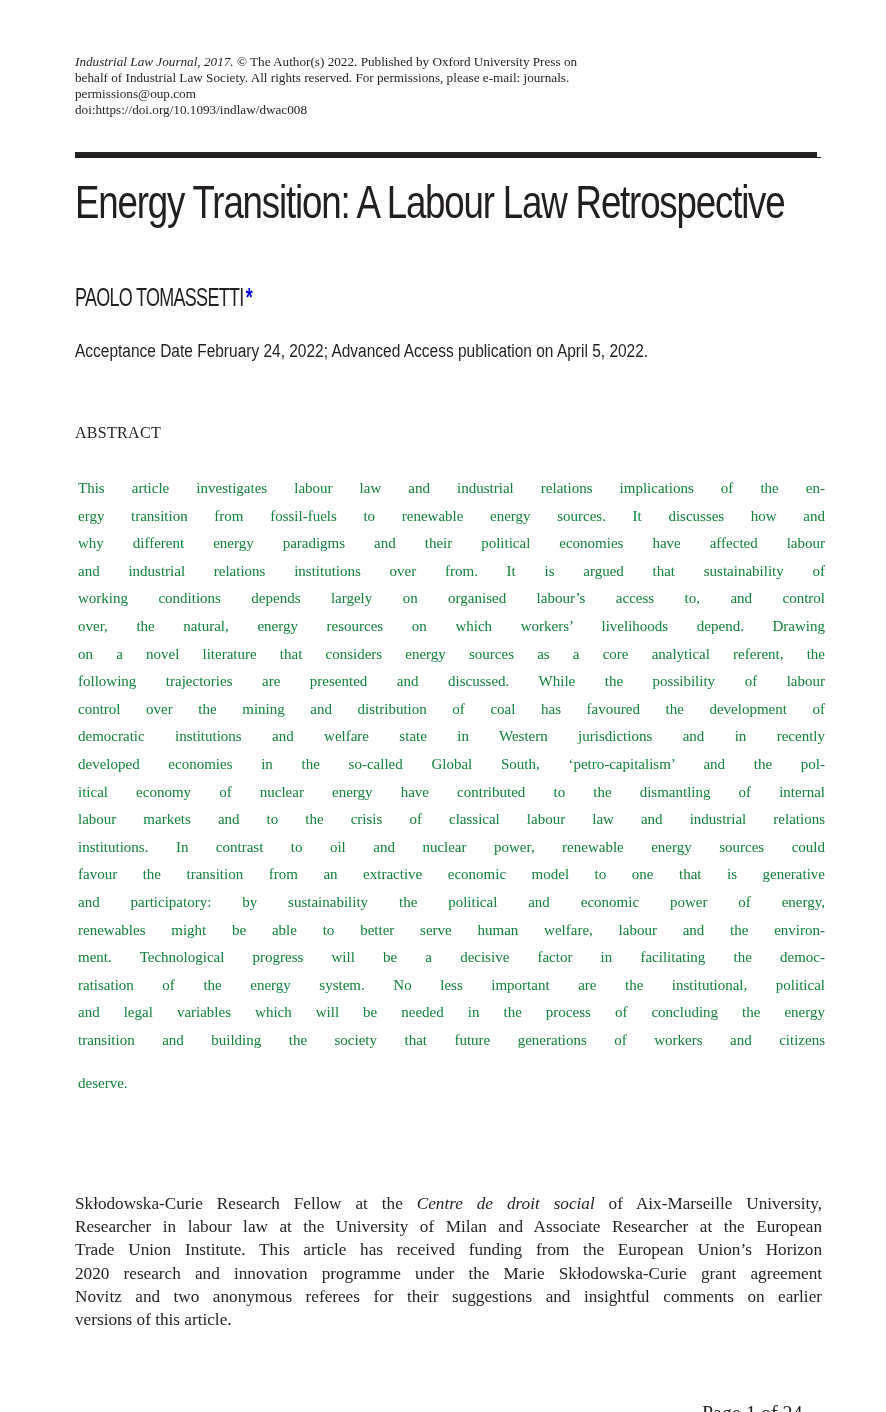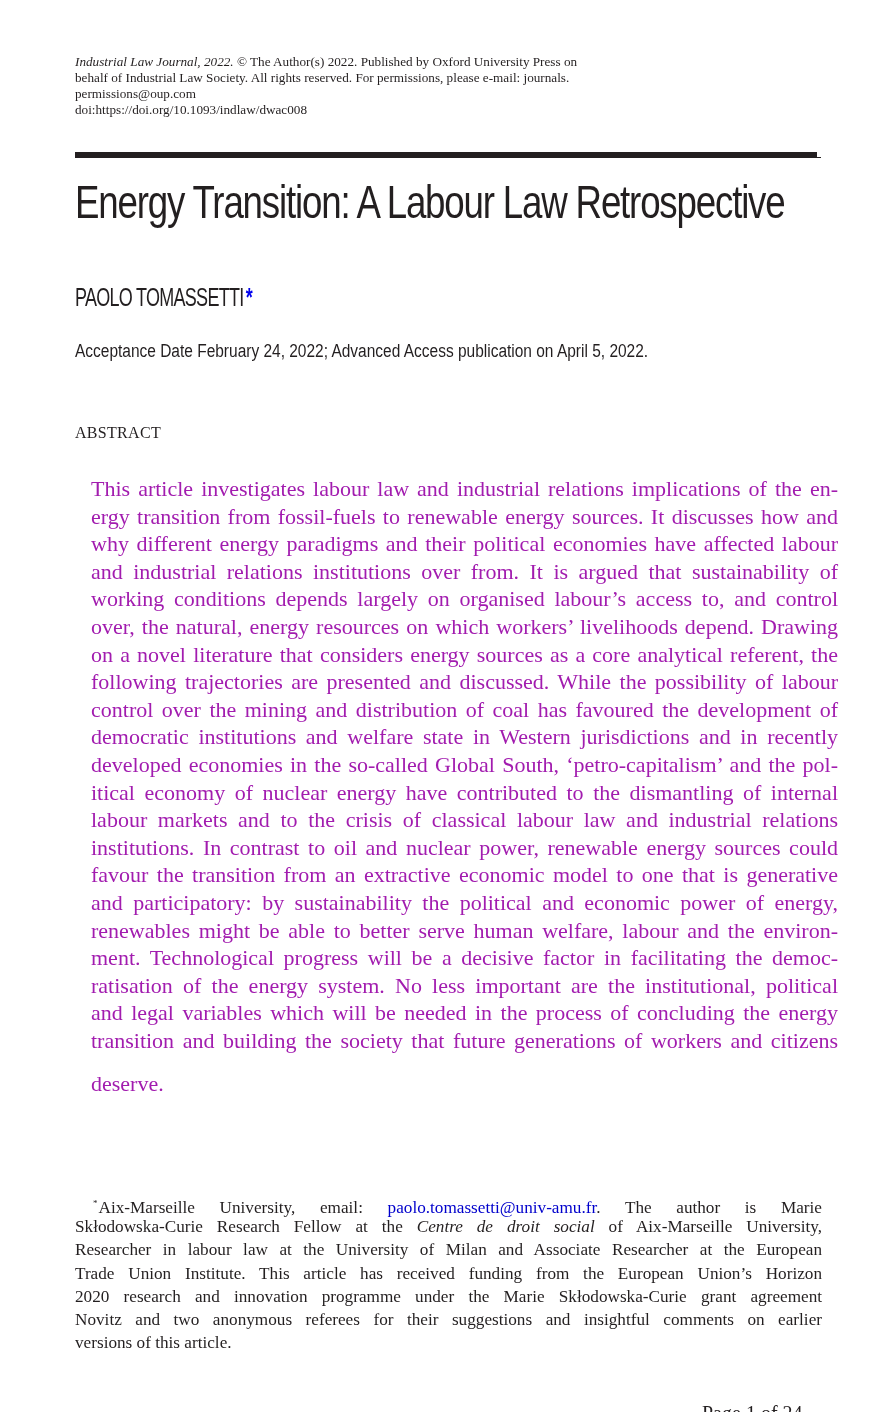--- a/index.html
+++ b/index.html
@@ -99,27 +99,27 @@
       left: 0;
       font-family: "Liberation Serif", serif;
       font-size: 16px;
       line-height: 26px;
       letter-spacing: 0.3px;
       color: #231f20;
     }
     .abstract-body {
       position: absolute;
       top: 475px;
-      left: 16px;
+      left: 3px;
       width: 747px;
       font-family: "Liberation Serif", serif;
-      font-size: 22px;
+      font-size: 15px;
       line-height: 27.6px;
       text-align: justify;
-      color: #a21caf;
+      color: #15803d;
     }
     .abstract-body .line {
       display: block;
       text-align: justify;
       text-align-last: justify;
       white-space: nowrap;
       height: 27.6px;
     }
     .abstract-body .line.last {
       text-align-last: left;
@@ -170,21 +170,21 @@
       color: #231f20;
       white-space: nowrap;
     }
   </style>
 </head>
 <body>
 
 <div class="page">
 
   <div class="citation">
-    <div><span class="journal">Industrial Law Journal, 2022.</span><span> © The Author(s) 2022. Published by Oxford University Press on</span></div>
+    <div><span class="journal">Industrial Law Journal, 2017.</span><span> © The Author(s) 2022. Published by Oxford University Press on</span></div>
     <div>behalf of Industrial Law Society. All rights reserved. For permissions, please e-mail: journals.</div>
     <div>permissions@oup.com</div>
     <div>doi:https://doi.org/10.1093/indlaw/dwac008</div>
   </div>
 
   <div class="rule"></div>
   <div class="rule-tick"></div>
 
   <div class="title">Energy Transition: A Labour Law Retrospective</div>
 
@@ -213,21 +213,20 @@
     <span class="line">and participatory: by sustainability the political and economic power of energy,</span>
     <span class="line">renewables might be able to better serve human welfare, labour and the environ-</span>
     <span class="line">ment. Technological progress will be a decisive factor in facilitating the democ-</span>
     <span class="line">ratisation of the energy system. No less important are the institutional, political</span>
     <span class="line">and legal variables which will be needed in the process of concluding the energy</span>
     <span class="line">transition and building the society that future generations of workers and citizens</span>
     <span class="line last">deserve.</span>
   </div>
 
   <div class="footnote">
-    <span class="line first"><sup>*</sup><span>Aix-Marseille University, email: </span><a>paolo.tomassetti@univ-amu.fr</a><span>. The author is Marie</span></span>
     <span class="line"><span>Skłodowska-Curie Research Fellow at the </span><span class="it">Centre de droit social</span><span> of Aix-Marseille University,</span></span>
     <span class="line">Researcher in labour law at the University of Milan and Associate Researcher at the European</span>
     <span class="line">Trade Union Institute. This article has received funding from the European Union’s Horizon</span>
     <span class="line">2020 research and innovation programme under the Marie Skłodowska-Curie grant agreement</span>
     <span class="line">Novitz and two anonymous referees for their suggestions and insightful comments on earlier</span>
     <span class="line last">versions of this article.</span>
   </div>
 
   <div class="page-number">Page 1 of 24</div>
 

